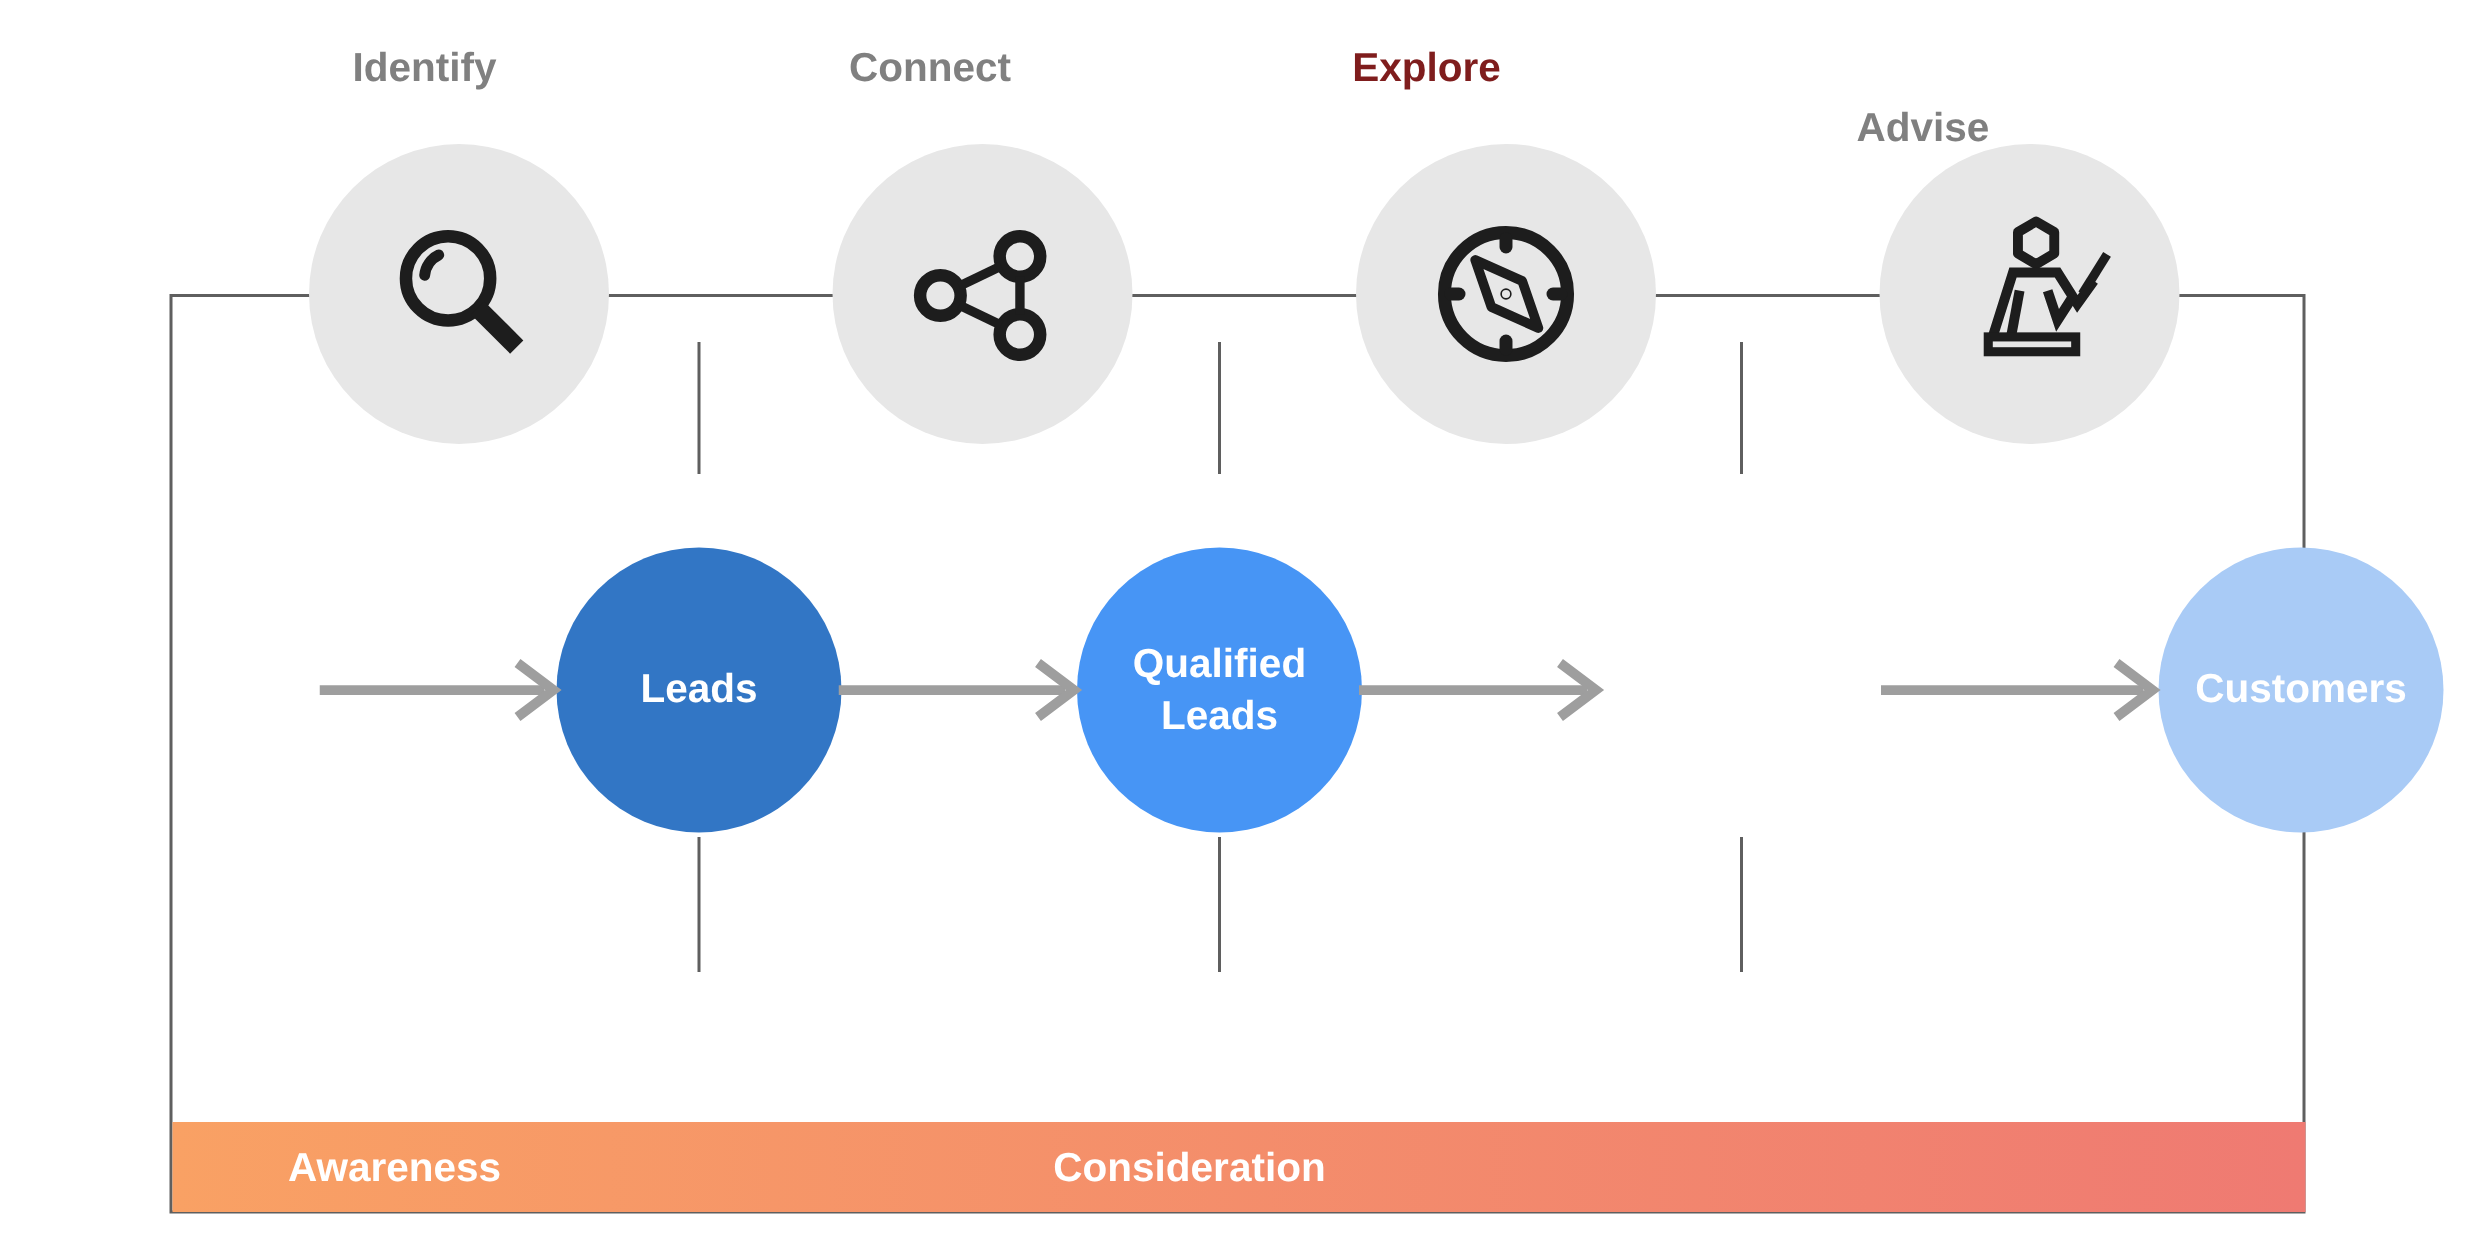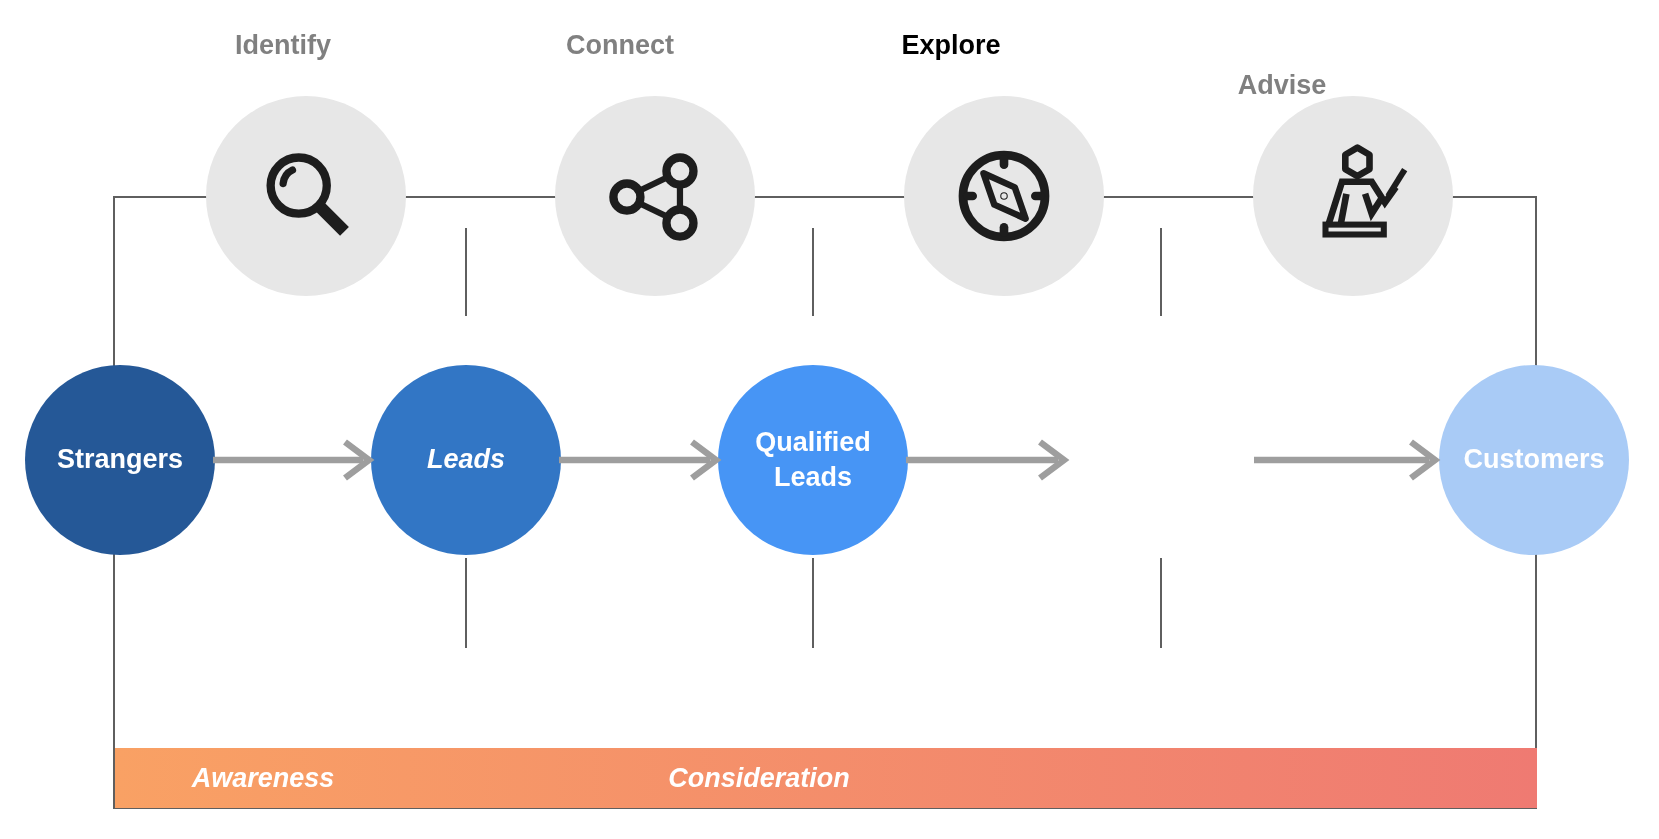--- a/index.html
+++ b/index.html
@@ -79,28 +79,28 @@
   <div class="frame" style="border-color: rgb(95, 95, 95);"></div>
 
   <div class="vseg" style="left: 465px; top: 228px; height: 88px; background: rgb(95, 95, 95);"></div>
   <div class="vseg" style="left: 812px; top: 228px; height: 88px; background: rgb(95, 95, 95);"></div>
   <div class="vseg" style="left: 1160px; top: 228px; height: 88px; background: rgb(95, 95, 95);"></div>
 
   <div class="vseg" style="left: 465px; top: 558px; height: 90px; background: rgb(95, 95, 95);"></div>
   <div class="vseg" style="left: 812px; top: 558px; height: 90px; background: rgb(95, 95, 95);"></div>
   <div class="vseg" style="left: 1160px; top: 558px; height: 90px; background: rgb(95, 95, 95);"></div>
 
-  <div class="phase-bar" style="background: linear-gradient(90deg, rgb(249, 161, 100), rgb(239, 122, 114)); font-style: italic;">
+  <div class="phase-bar" style="background: linear-gradient(90deg, rgb(249, 161, 100), rgb(239, 122, 114));">
     <div class="phase-label" style="left:-2px;">Awareness</div>
-    <div class="phase-label" style="left:494px;">Consideration</div>
+    <div class="phase-label" style="left:528px;">Consideration</div>
   </div>
 
   <div class="step-label" style="left: 500px; color: rgb(128, 128, 128);">Connect</div>
   <div class="step-label" style="left: 163px; color: rgb(128, 128, 128);">Identify</div>
-  <div class="step-label" style="left: 831px; color: #000000;">Explore</div>
+  <div class="step-label" style="left: 831px; color: #7f1d1d;">Explore</div>
   <div class="step-label" style="left: 1162px; color: rgb(128, 128, 128); margin-top: 40px;">Advise</div>
 
   <div class="icon-circle" style="left: 206px; background: rgb(231, 231, 231);">
     <svg class="step-icon" width="104" height="104" viewBox="0 0 100 100" style="color: rgb(29, 29, 29);">
       <circle cx="43" cy="40" r="27" stroke-width="8"></circle>
       <line x1="62" y1="59" x2="87" y2="84" stroke-width="12"></line>
       <path d="M 28 38 A 16 16 0 0 1 37 25" stroke-width="7" stroke-linecap="round"></path>
     </svg>
   </div>
   <div class="icon-circle" style="left: 555px; background: rgb(231, 231, 231);">
@@ -128,24 +128,21 @@
     <svg class="step-icon" width="110" height="110" viewBox="0 0 100 100" style="color: rgb(29, 29, 29);">
       <polygon points="54,6 65,12.5 65,25.5 54,32 43,25.5 43,12.5" stroke-width="6" stroke-linejoin="round"></polygon>
       <path d="M 28 75 L 40 37 L 67 37 L 79 56 L 89 42" stroke-width="6" stroke-linejoin="miter"></path>
       <path d="M 44 48 L 39 75" stroke-width="6"></path>
       <path d="M 61 48 L 67 66 L 76 52" stroke-width="6"></path>
       <line x1="82" y1="50" x2="97" y2="26" stroke-width="5.5"></line>
       <rect x="25" y="76" width="53" height="9" stroke-width="5.5"></rect>
     </svg>
   </div>
 
-  <div class="stage" style="left: 25px; background: rgb(37, 88, 151);">
-    <span>Strangers</span>
-  </div>
-  <div class="stage" style="left: 371px; background: rgb(50, 118, 197); font-style: italic;">
+  <div class="stage" style="left: 371px; background: rgb(50, 118, 197);">
     <span>Leads</span>
   </div>
   <div class="stage" style="left: 718px; background: rgb(71, 149, 245); align-items: center;">
     <span>Qualified Leads</span>
   </div>
   <div class="stage" style="left: 1439px; background: rgb(169, 203, 246); text-align: right;">
     <span>Customers</span>
   </div>
 
   <svg class="arrow" style="left: 213px; color: rgb(158, 158, 158);" width="162" height="48">

